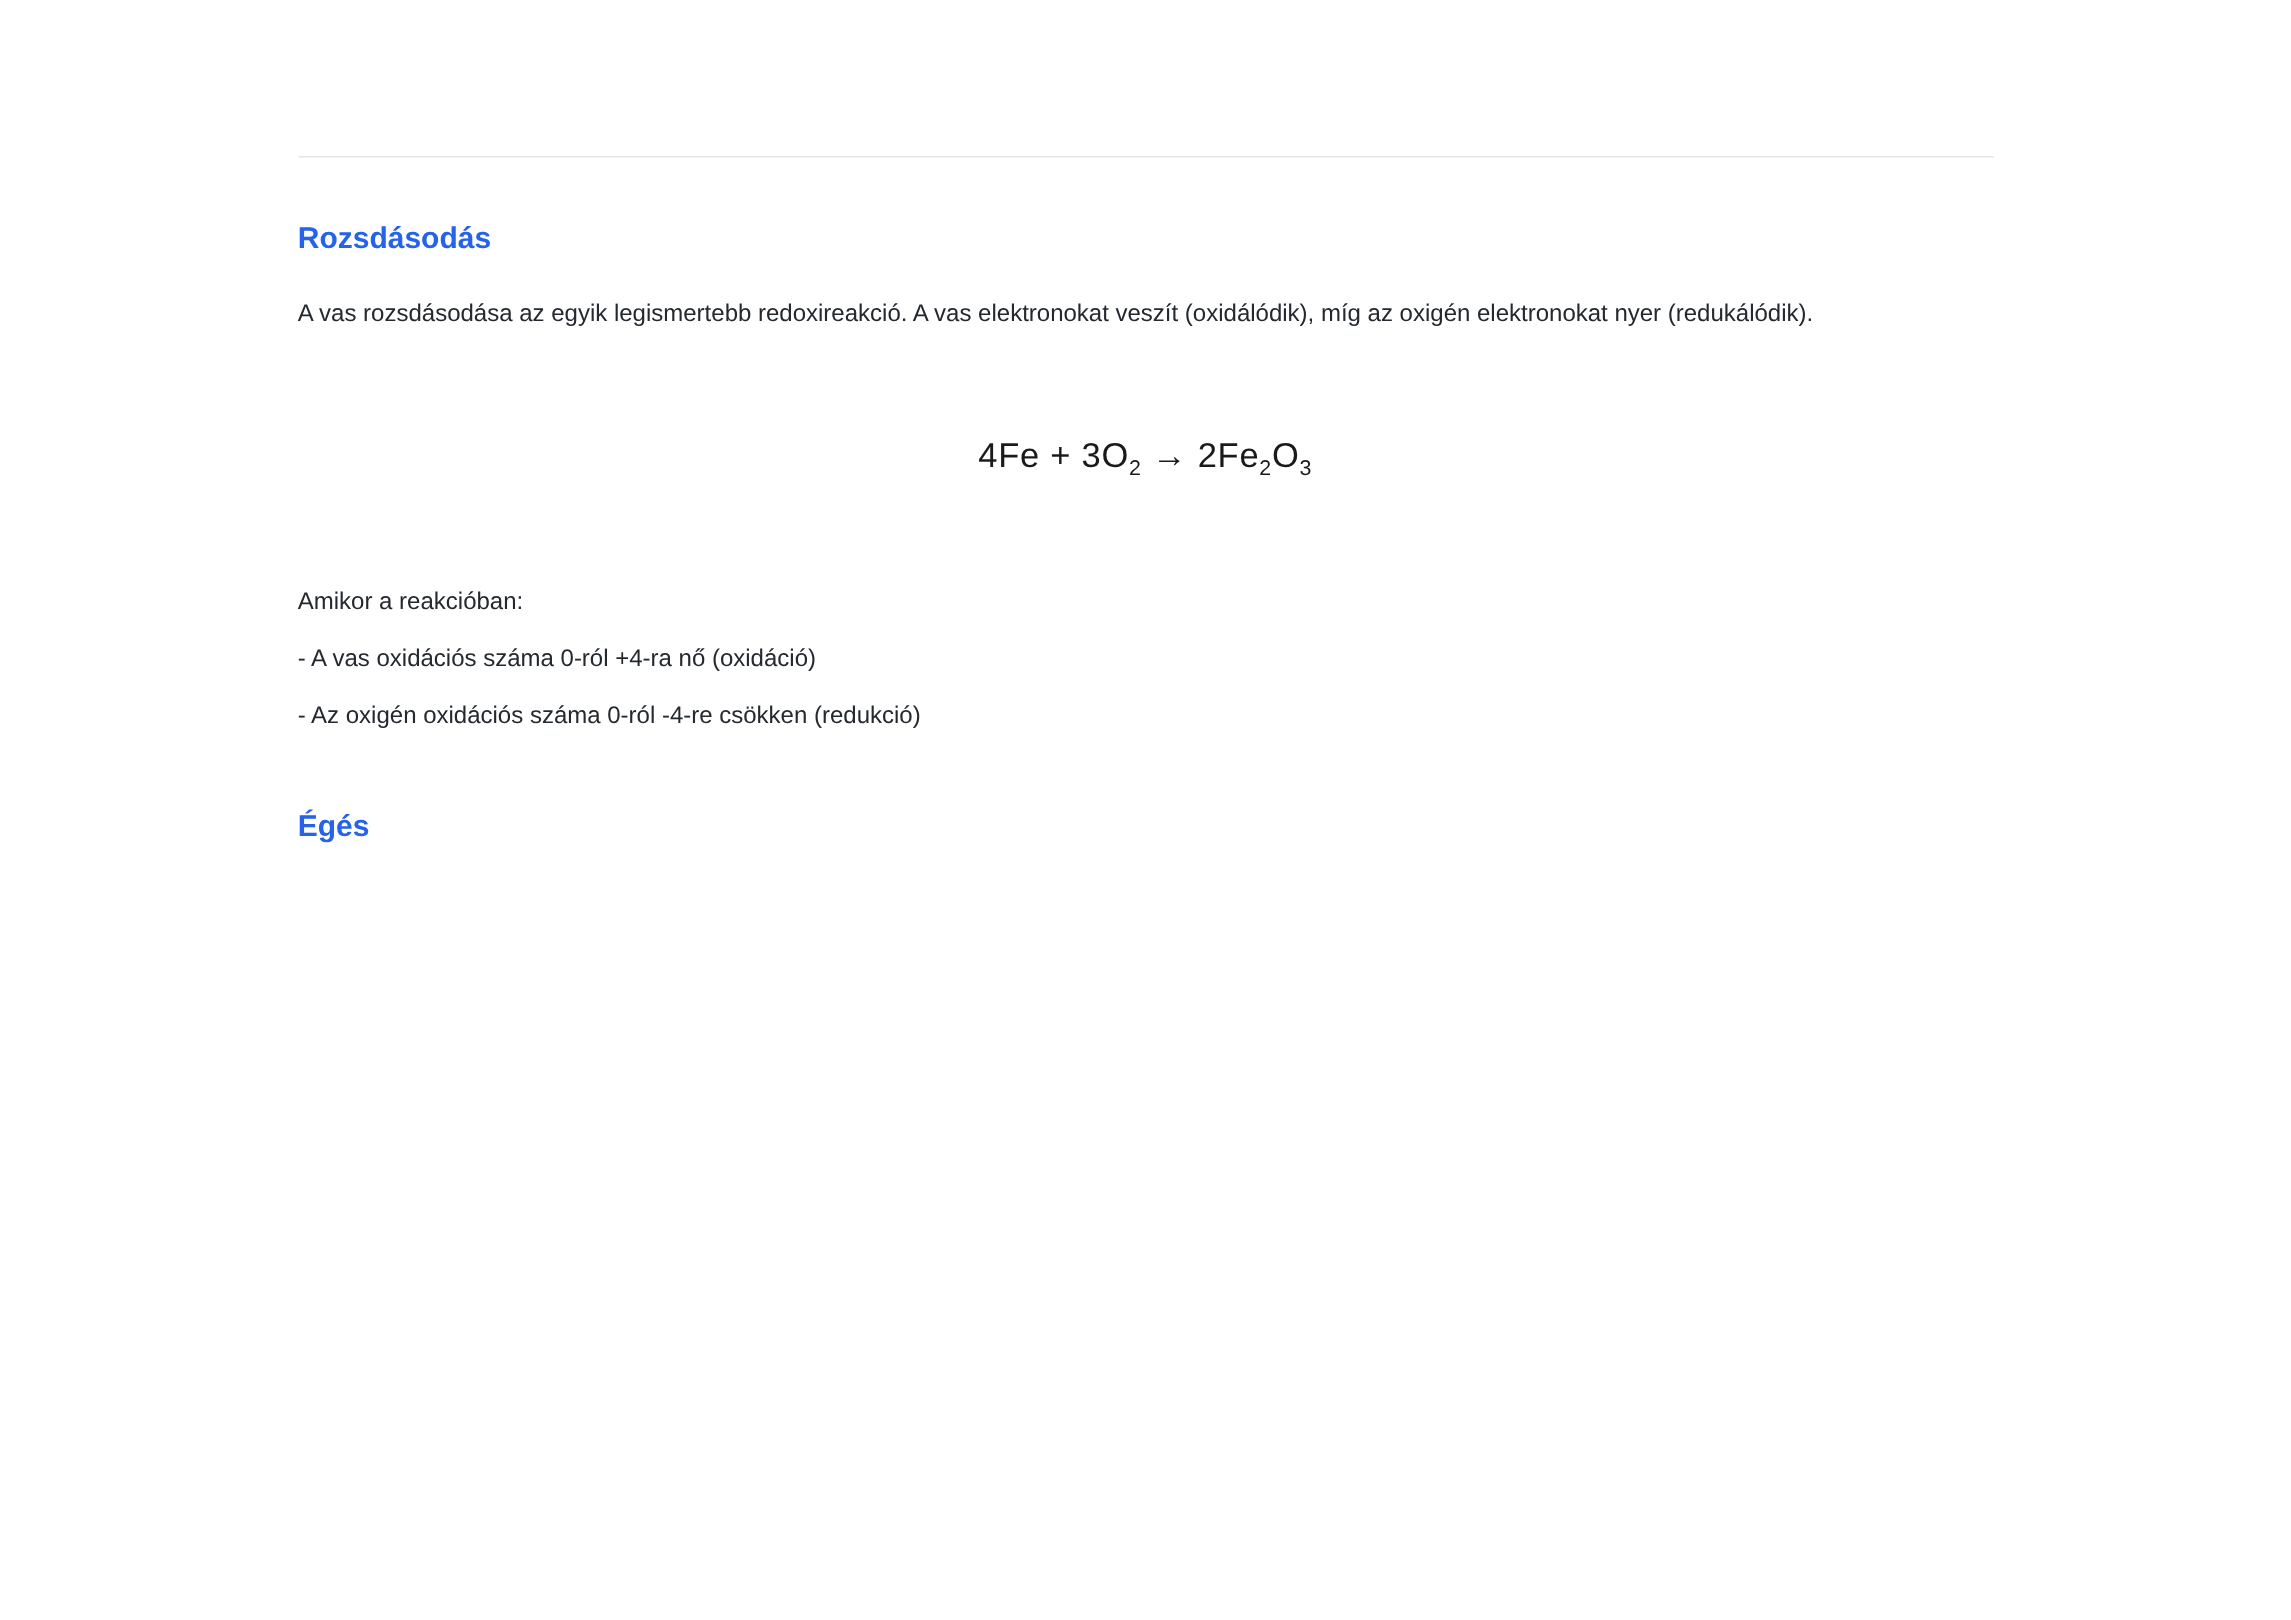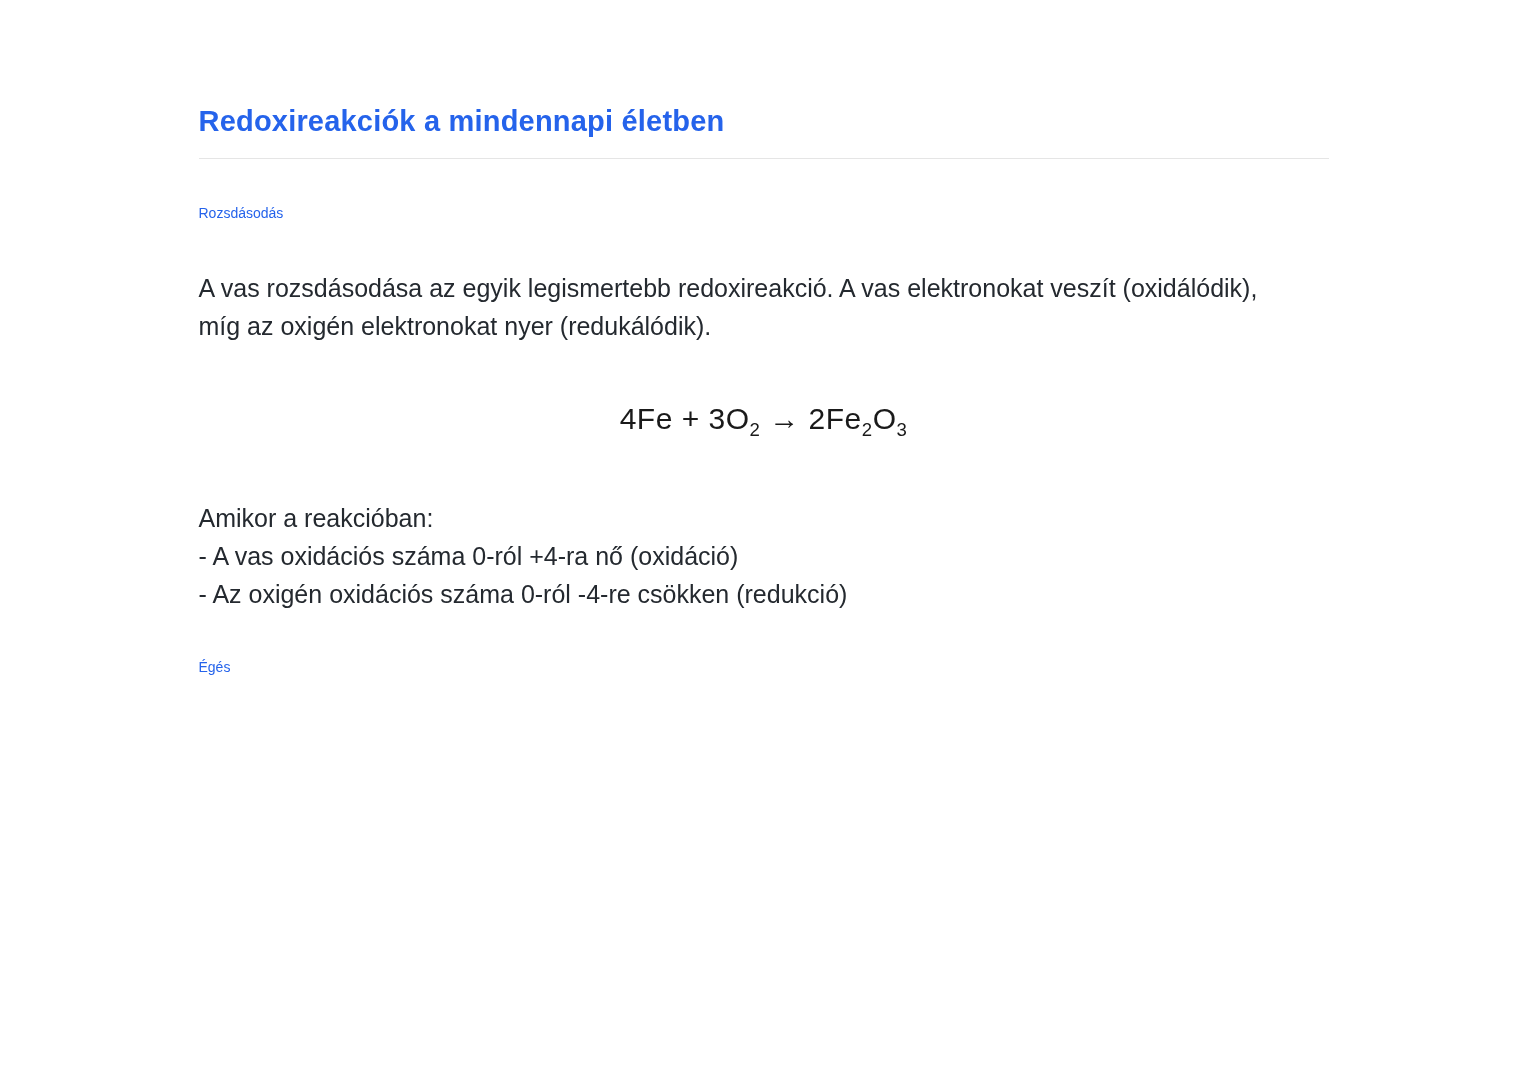--- a/index.html
+++ b/index.html
@@ -14,41 +14,40 @@
     font-family:"Liberation Sans",sans-serif;
     color:var(--body-text);
   }
   .content{width:1130px;margin:0 auto;padding-top:104px;}
   h1.page-title{
     font-size:29px;line-height:34px;font-weight:700;
     color:var(--accent);margin:0 0 20px 0;letter-spacing:0.2px;
   }
   .divider{height:1px;background:var(--divider);margin:0;}
   h2.section-heading{
-    font-size:14px;line-height:24px;font-weight:400;
+    font-size:20px;line-height:24px;font-weight:700;
     color:var(--accent);margin:42px 0 0 0;
   }
   p.body-text{
-    font-size:25px;line-height:38px;
-    margin:44px 0 0 0;max-width:1062px;
+    font-size:16px;line-height:38px;
+    margin:20px 0 0 0;max-width:1062px;
   }
   .equation{
-    font-size:30px;line-height:44px;text-align:center;
+    font-size:23px;line-height:44px;text-align:center;
     color:var(--eq-text);margin:52px 0 58px 0;
     letter-spacing:0.5px;
   }
   .equation sub{font-size:0.62em;line-height:0;}
   p.details{margin-top:0;}
 </style>
 </head>
 <body>
 
 <div class="content">
 
-  <h1 class="page-title">Redoxireakciók a mindennapi életben</h1>
 
   <div class="divider"></div>
 
   <section>
     <h2 class="section-heading">Rozsdásodás</h2>
 
     <p class="body-text">A vas rozsdásodása az egyik legismertebb redoxireakció. A vas elektronokat veszít (oxidálódik), míg az oxigén elektronokat nyer (redukálódik).</p>
 
     <div class="equation">4Fe + 3O<sub>2</sub> → 2Fe<sub>2</sub>O<sub>3</sub></div>
 

